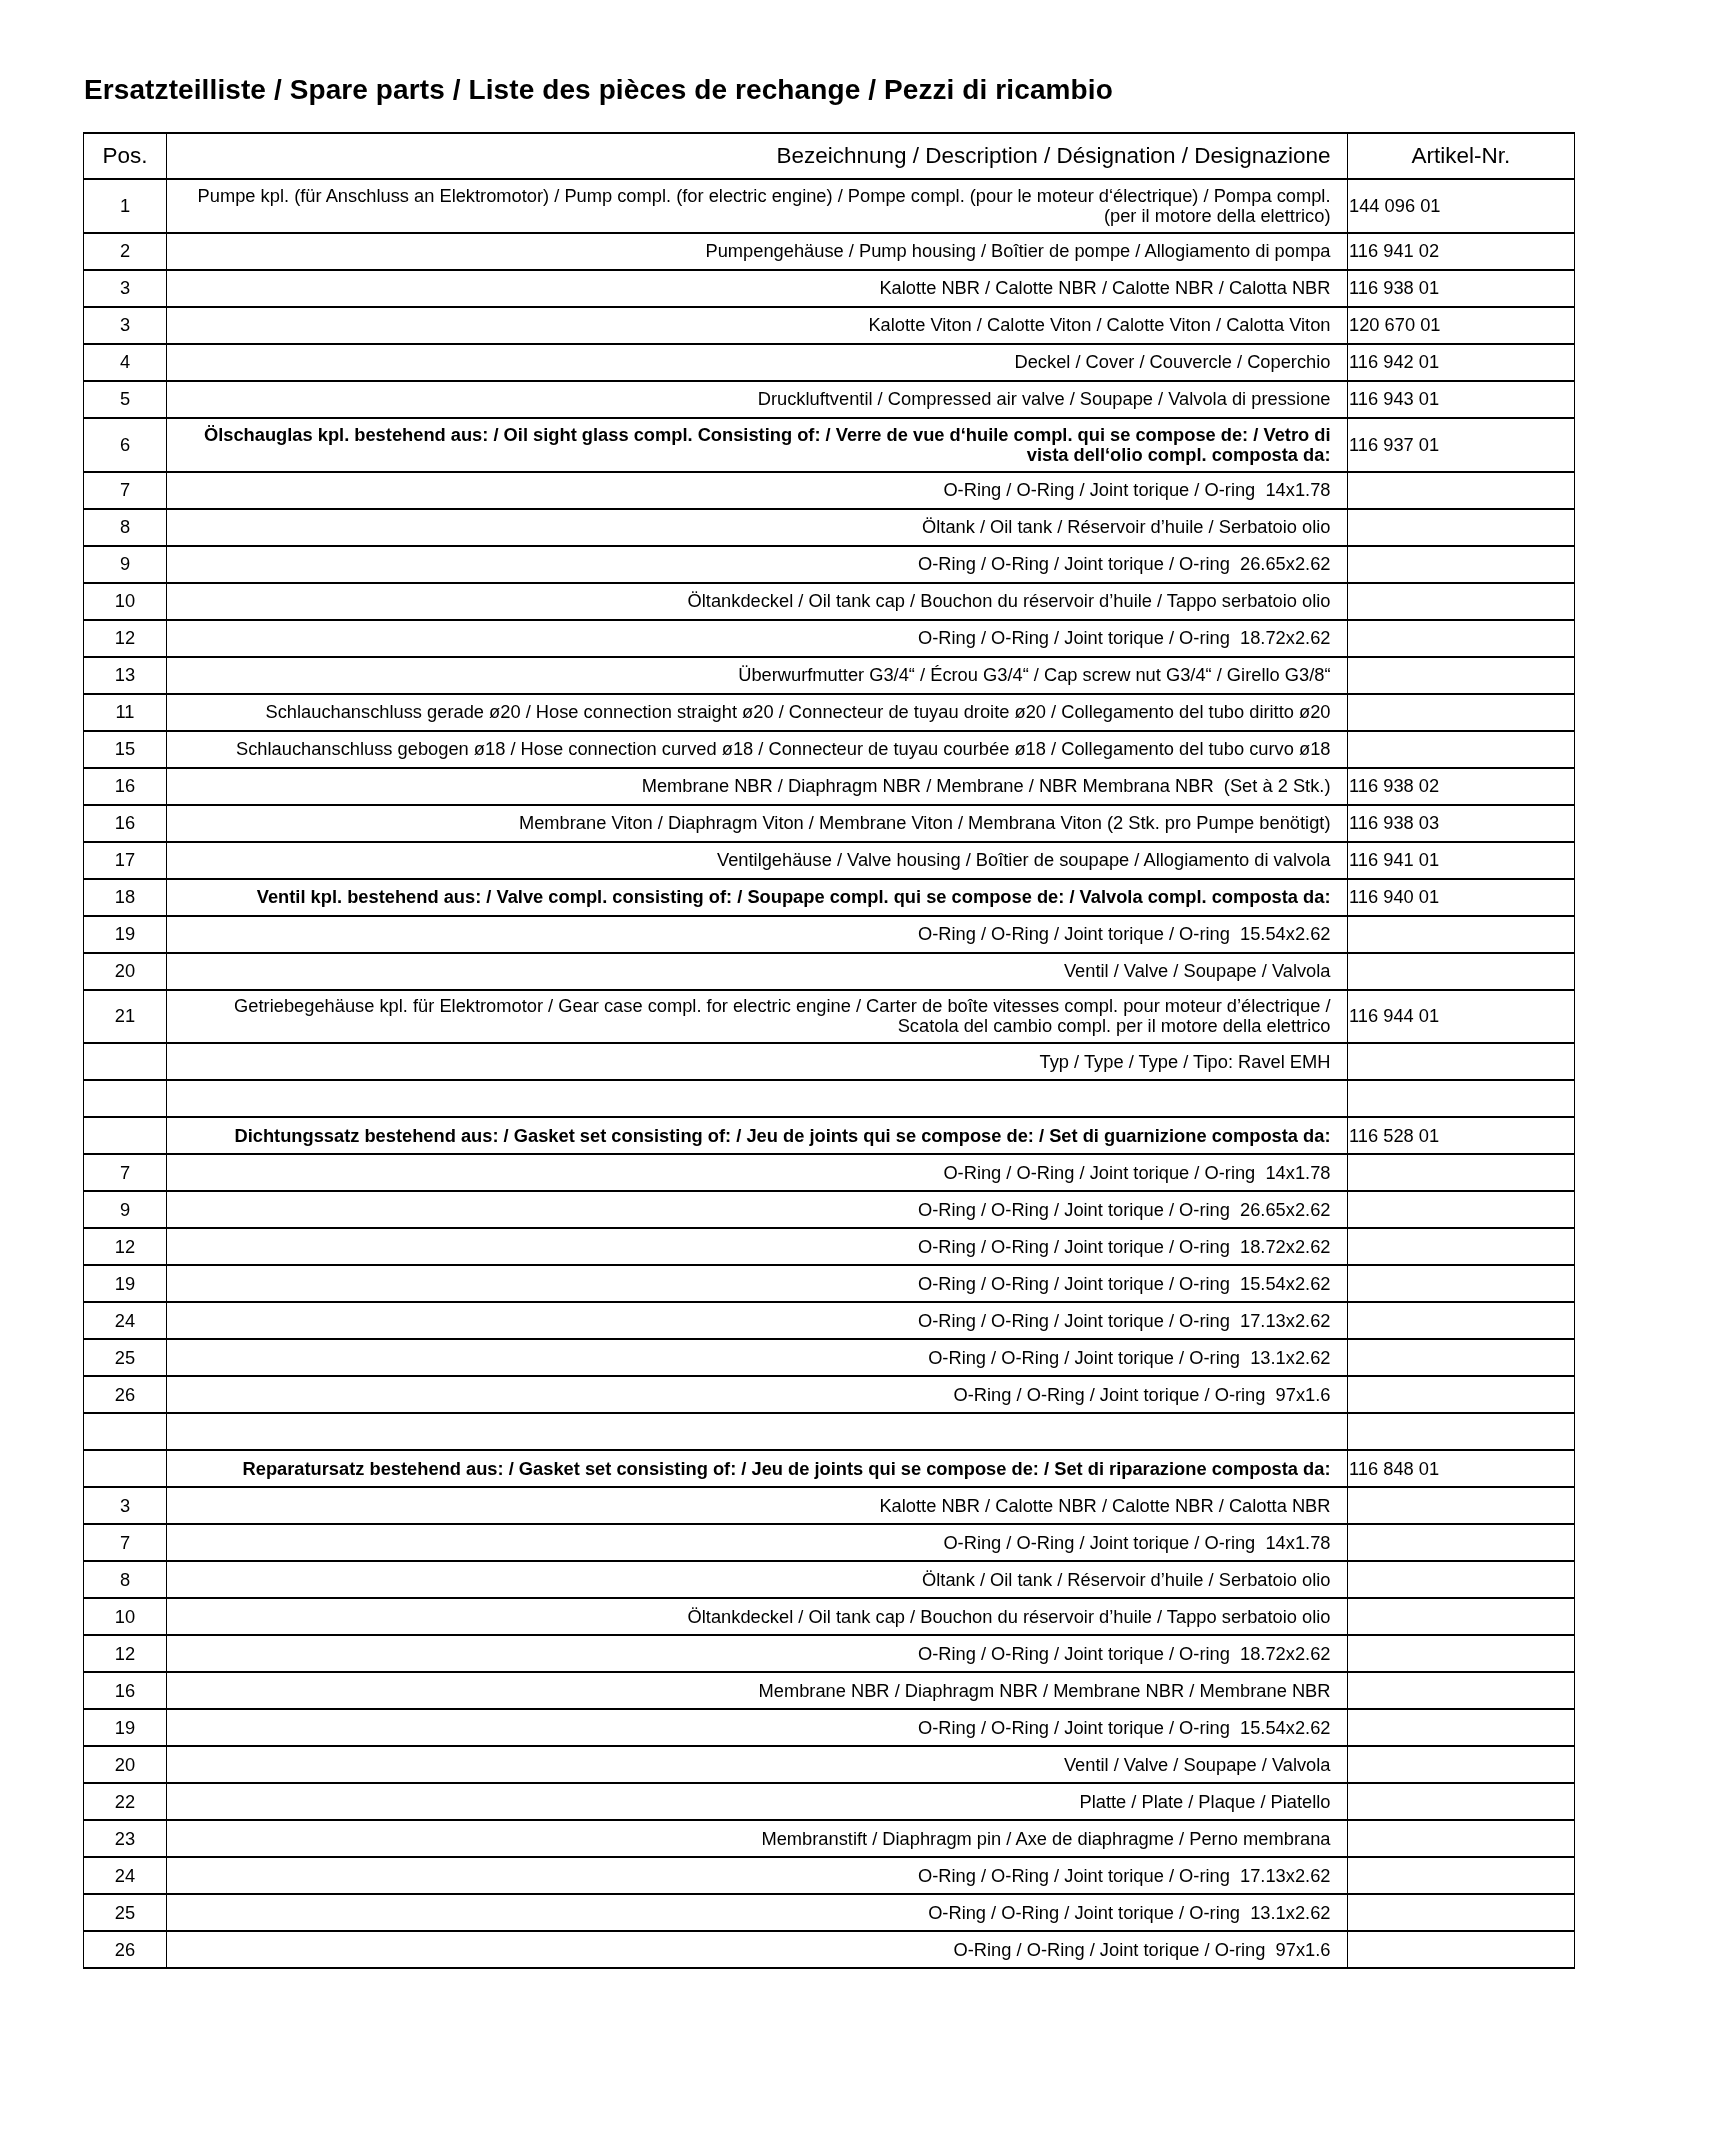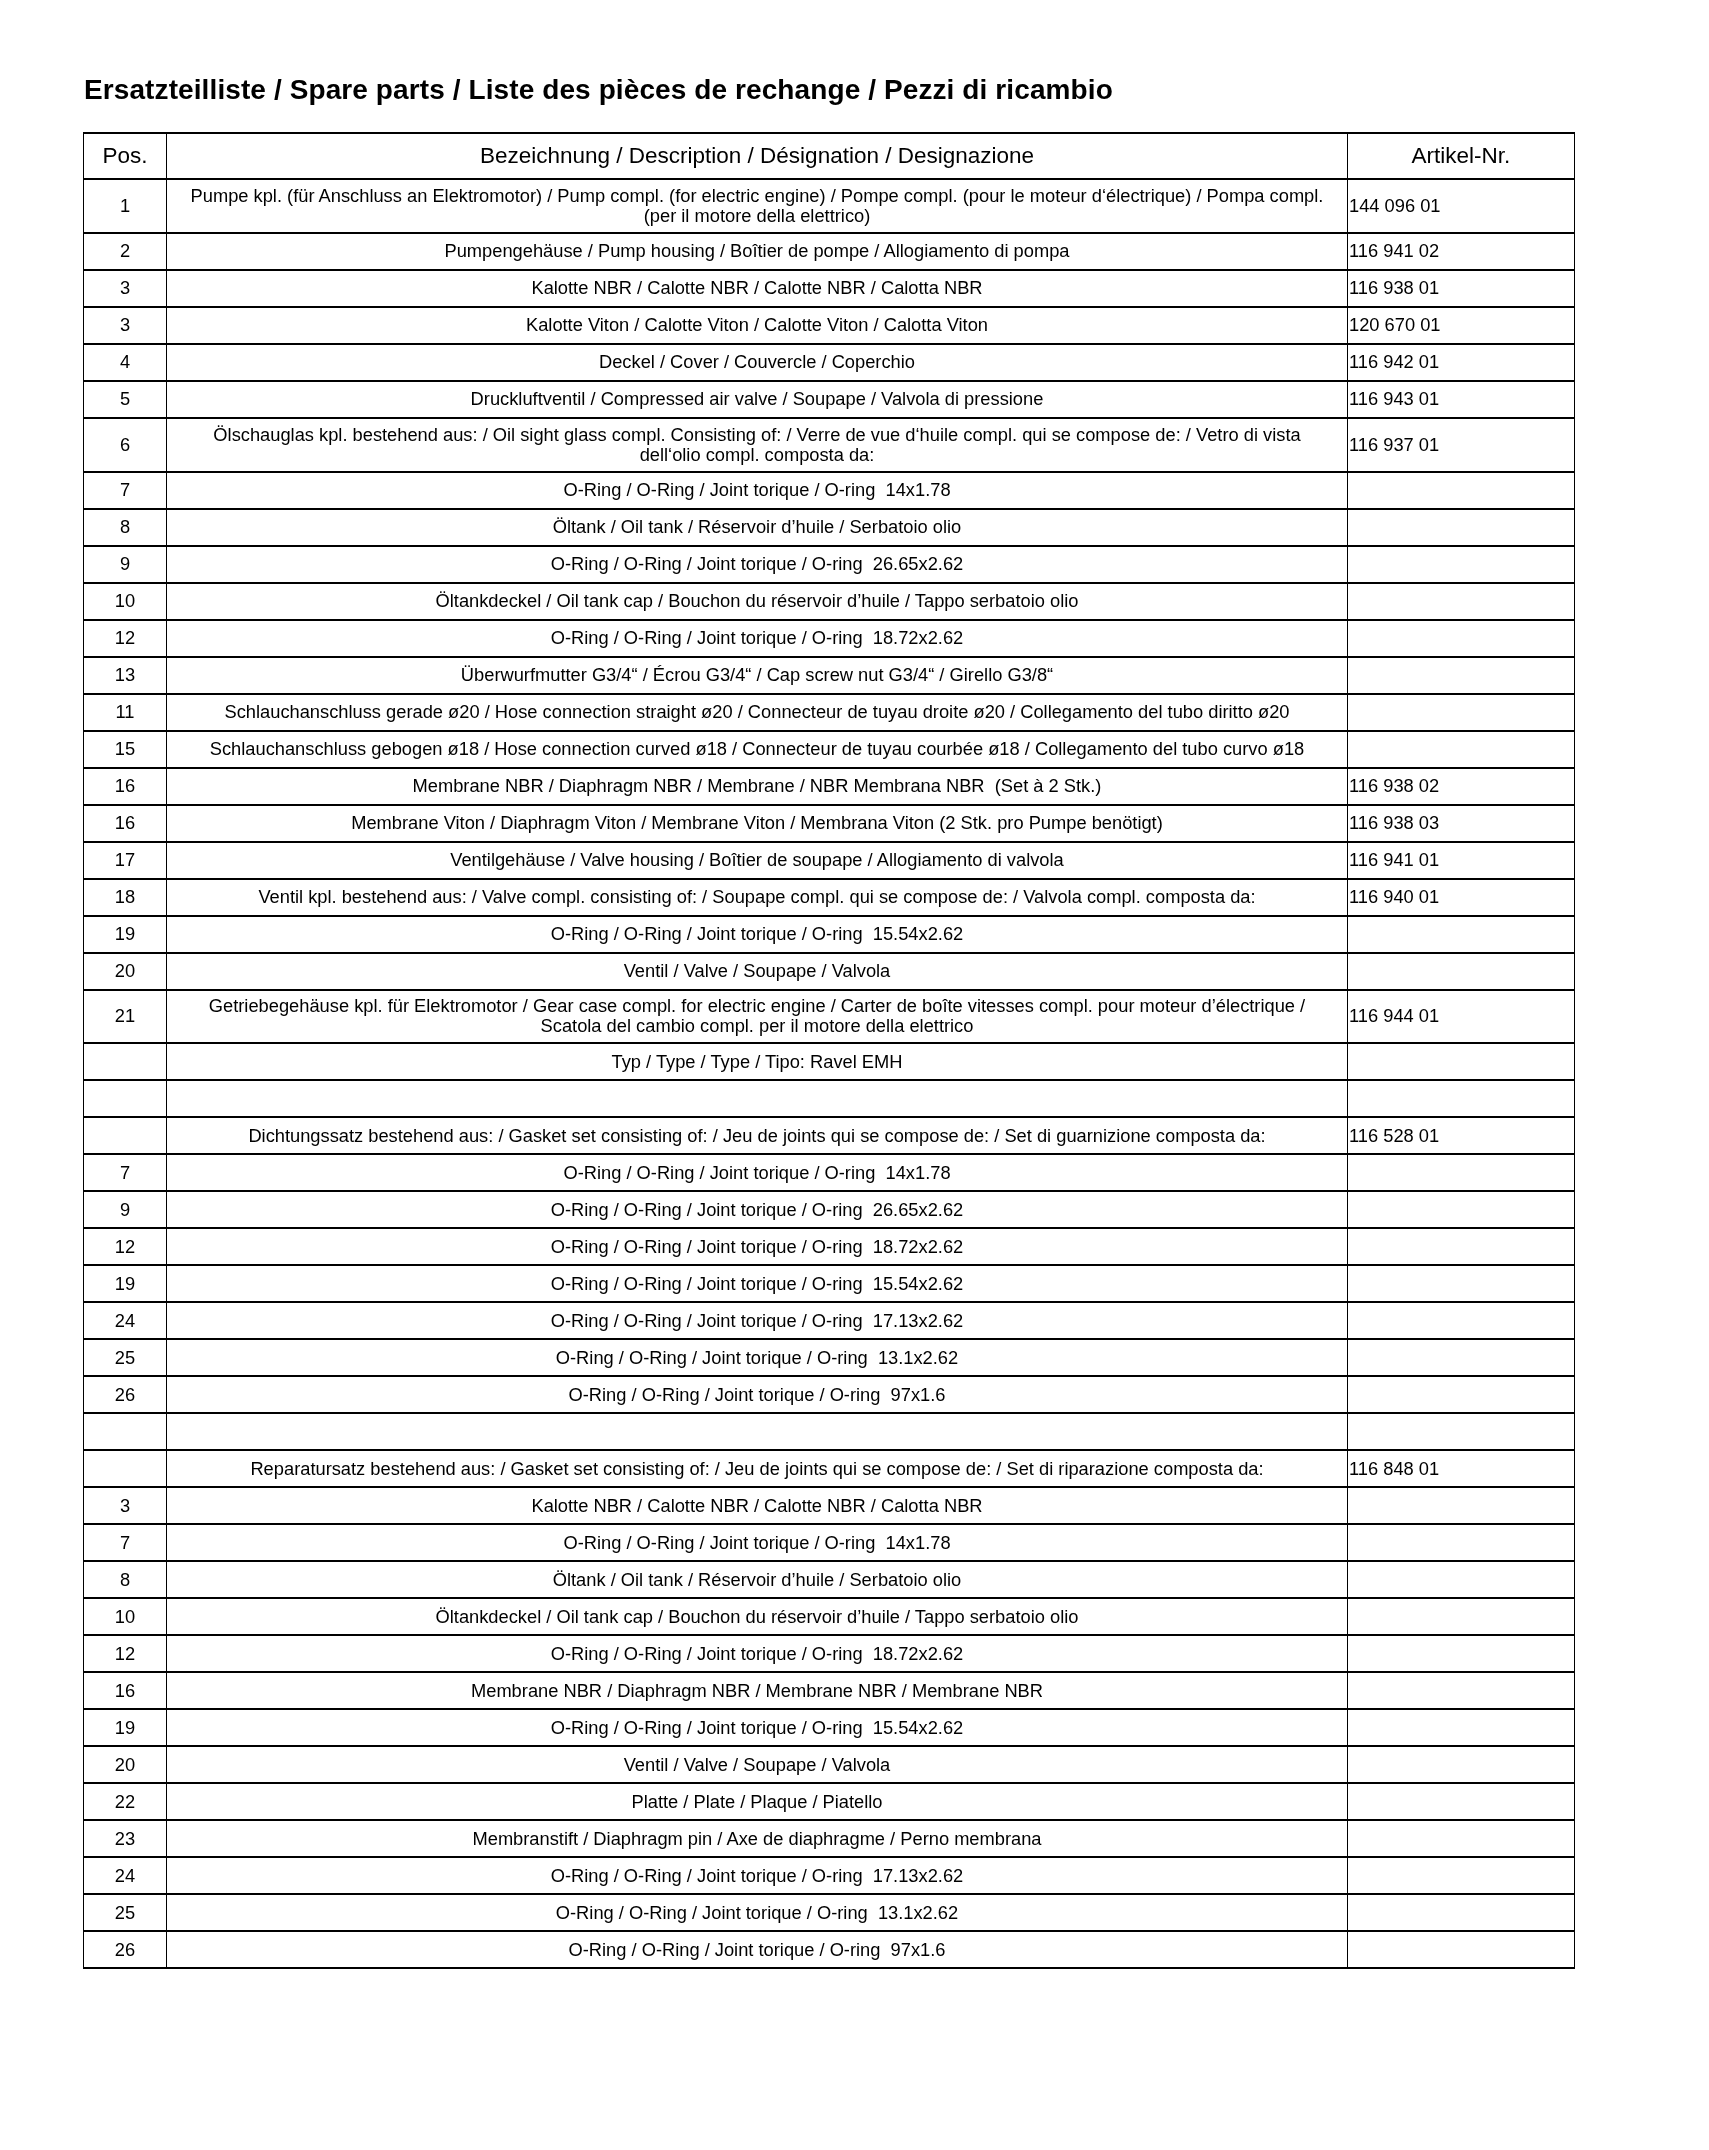--- a/index.html
+++ b/index.html
@@ -36,26 +36,26 @@
   table.parts th, table.parts td{
     border:1.8px solid #000;
     border-top-width:2.4px;
     border-bottom-width:2.4px;
     vertical-align:middle;
     overflow:hidden;
   }
   thead tr{height:46px;}
   th{font-size:22.5px;font-weight:normal;}
   th.pos, td.pos{text-align:center;}
-  th.desc, td.desc{text-align:center;padding:5.9px 16.5px;}
+  th.desc, td.desc{text-align:right;padding:5.9px 16.5px;}
   th.art, td.art{}
   tbody tr{height:37px;}
   td{font-size:18.3px;line-height:20px;}
   td.desc{white-space:pre-wrap;}
-  td.desc.bold{font-weight:normal;border-radius:24px;}
+  td.desc.bold{font-weight:bold;border-radius:24px;}
   td.pos, td.art{font-size:18.3px;}
 </style>
 </head>
 <body>
 
 <div class="page">
 
   <div class="doc-title">Ersatzteilliste / Spare parts / Liste des pièces de rechange / Pezzi di ricambio</div>
 
   <table class="parts">

